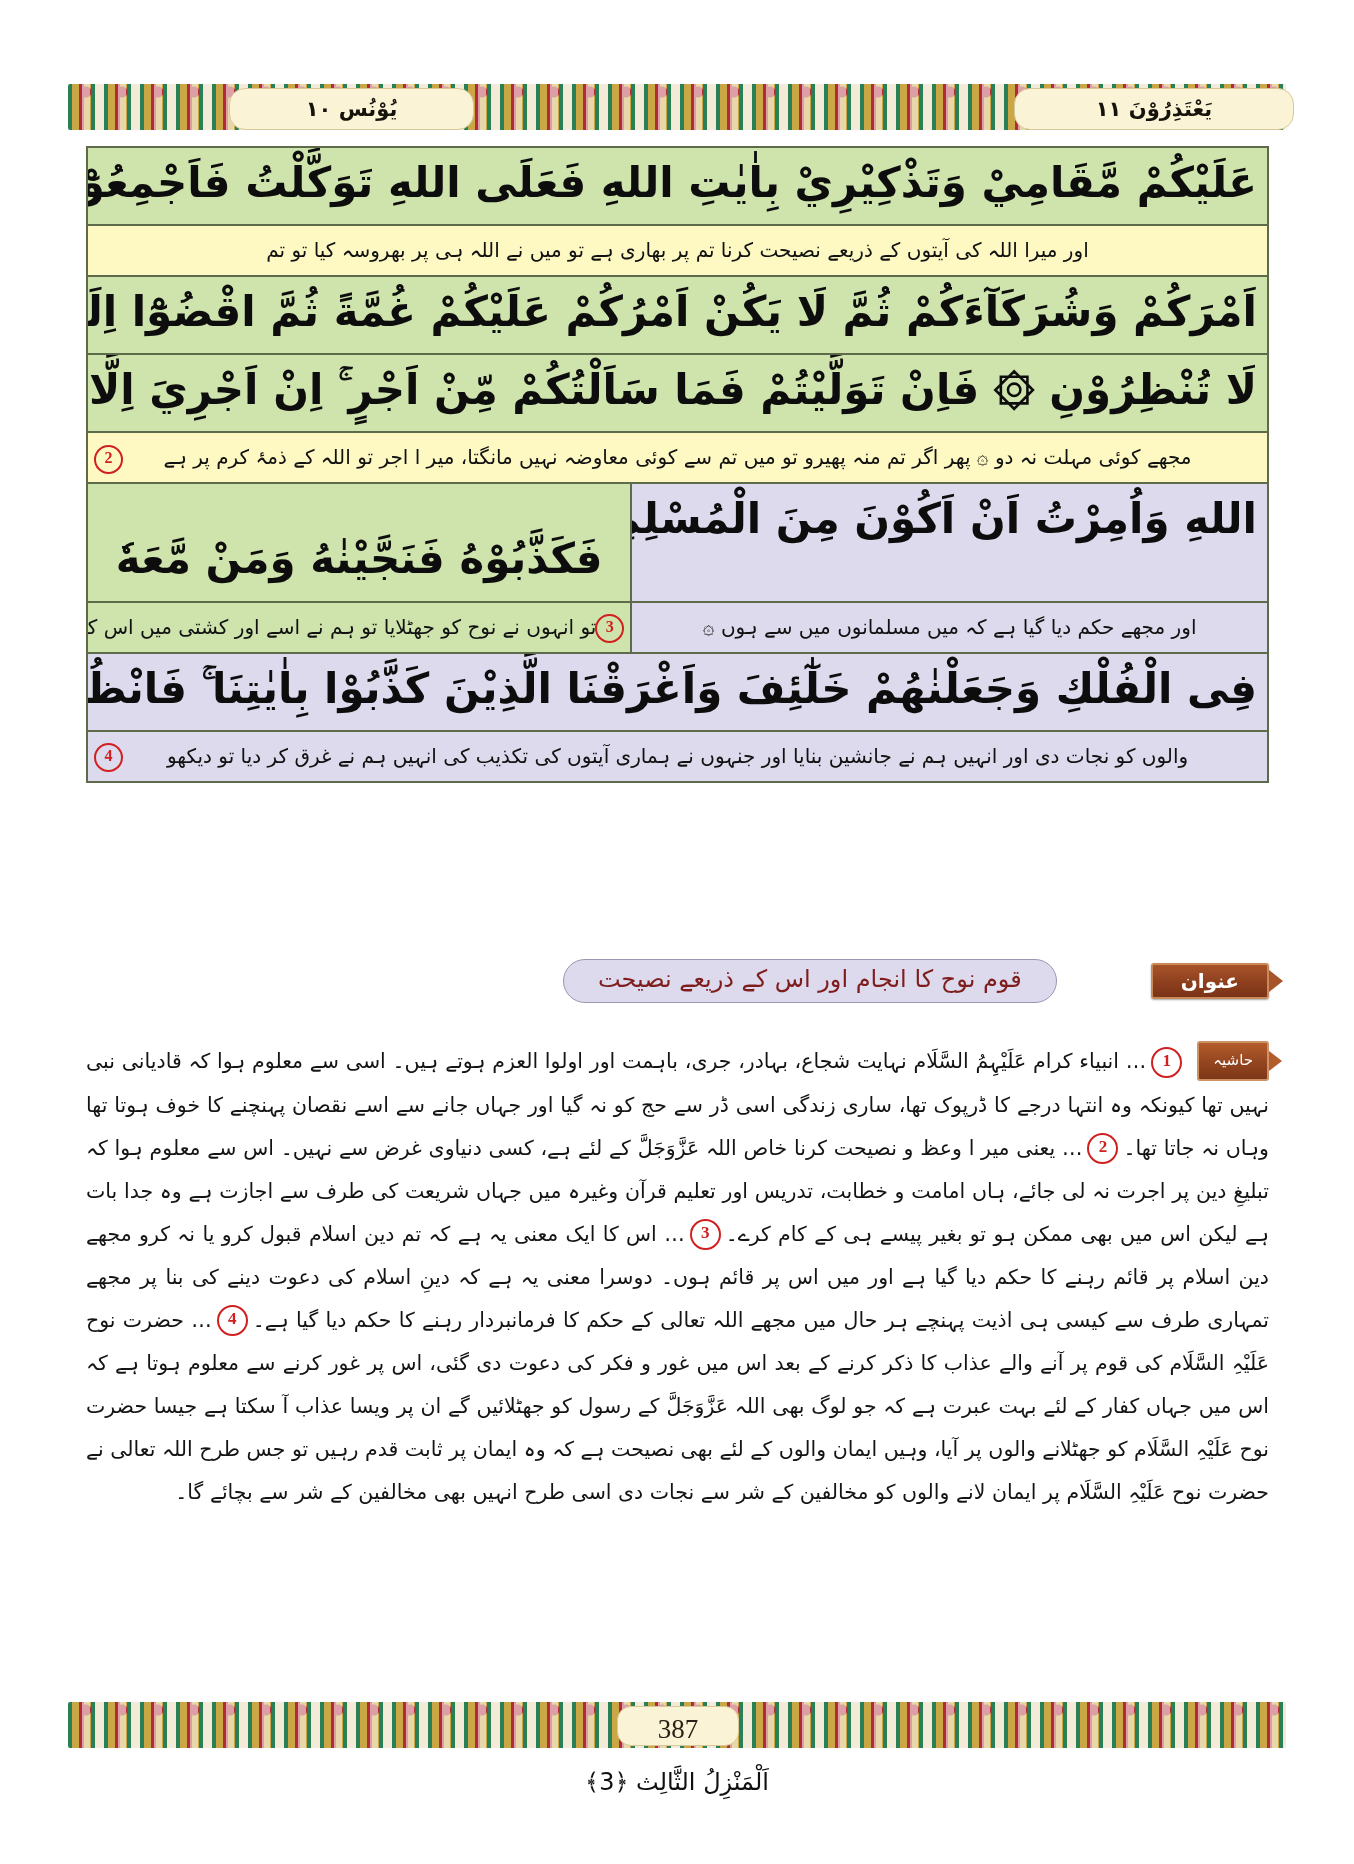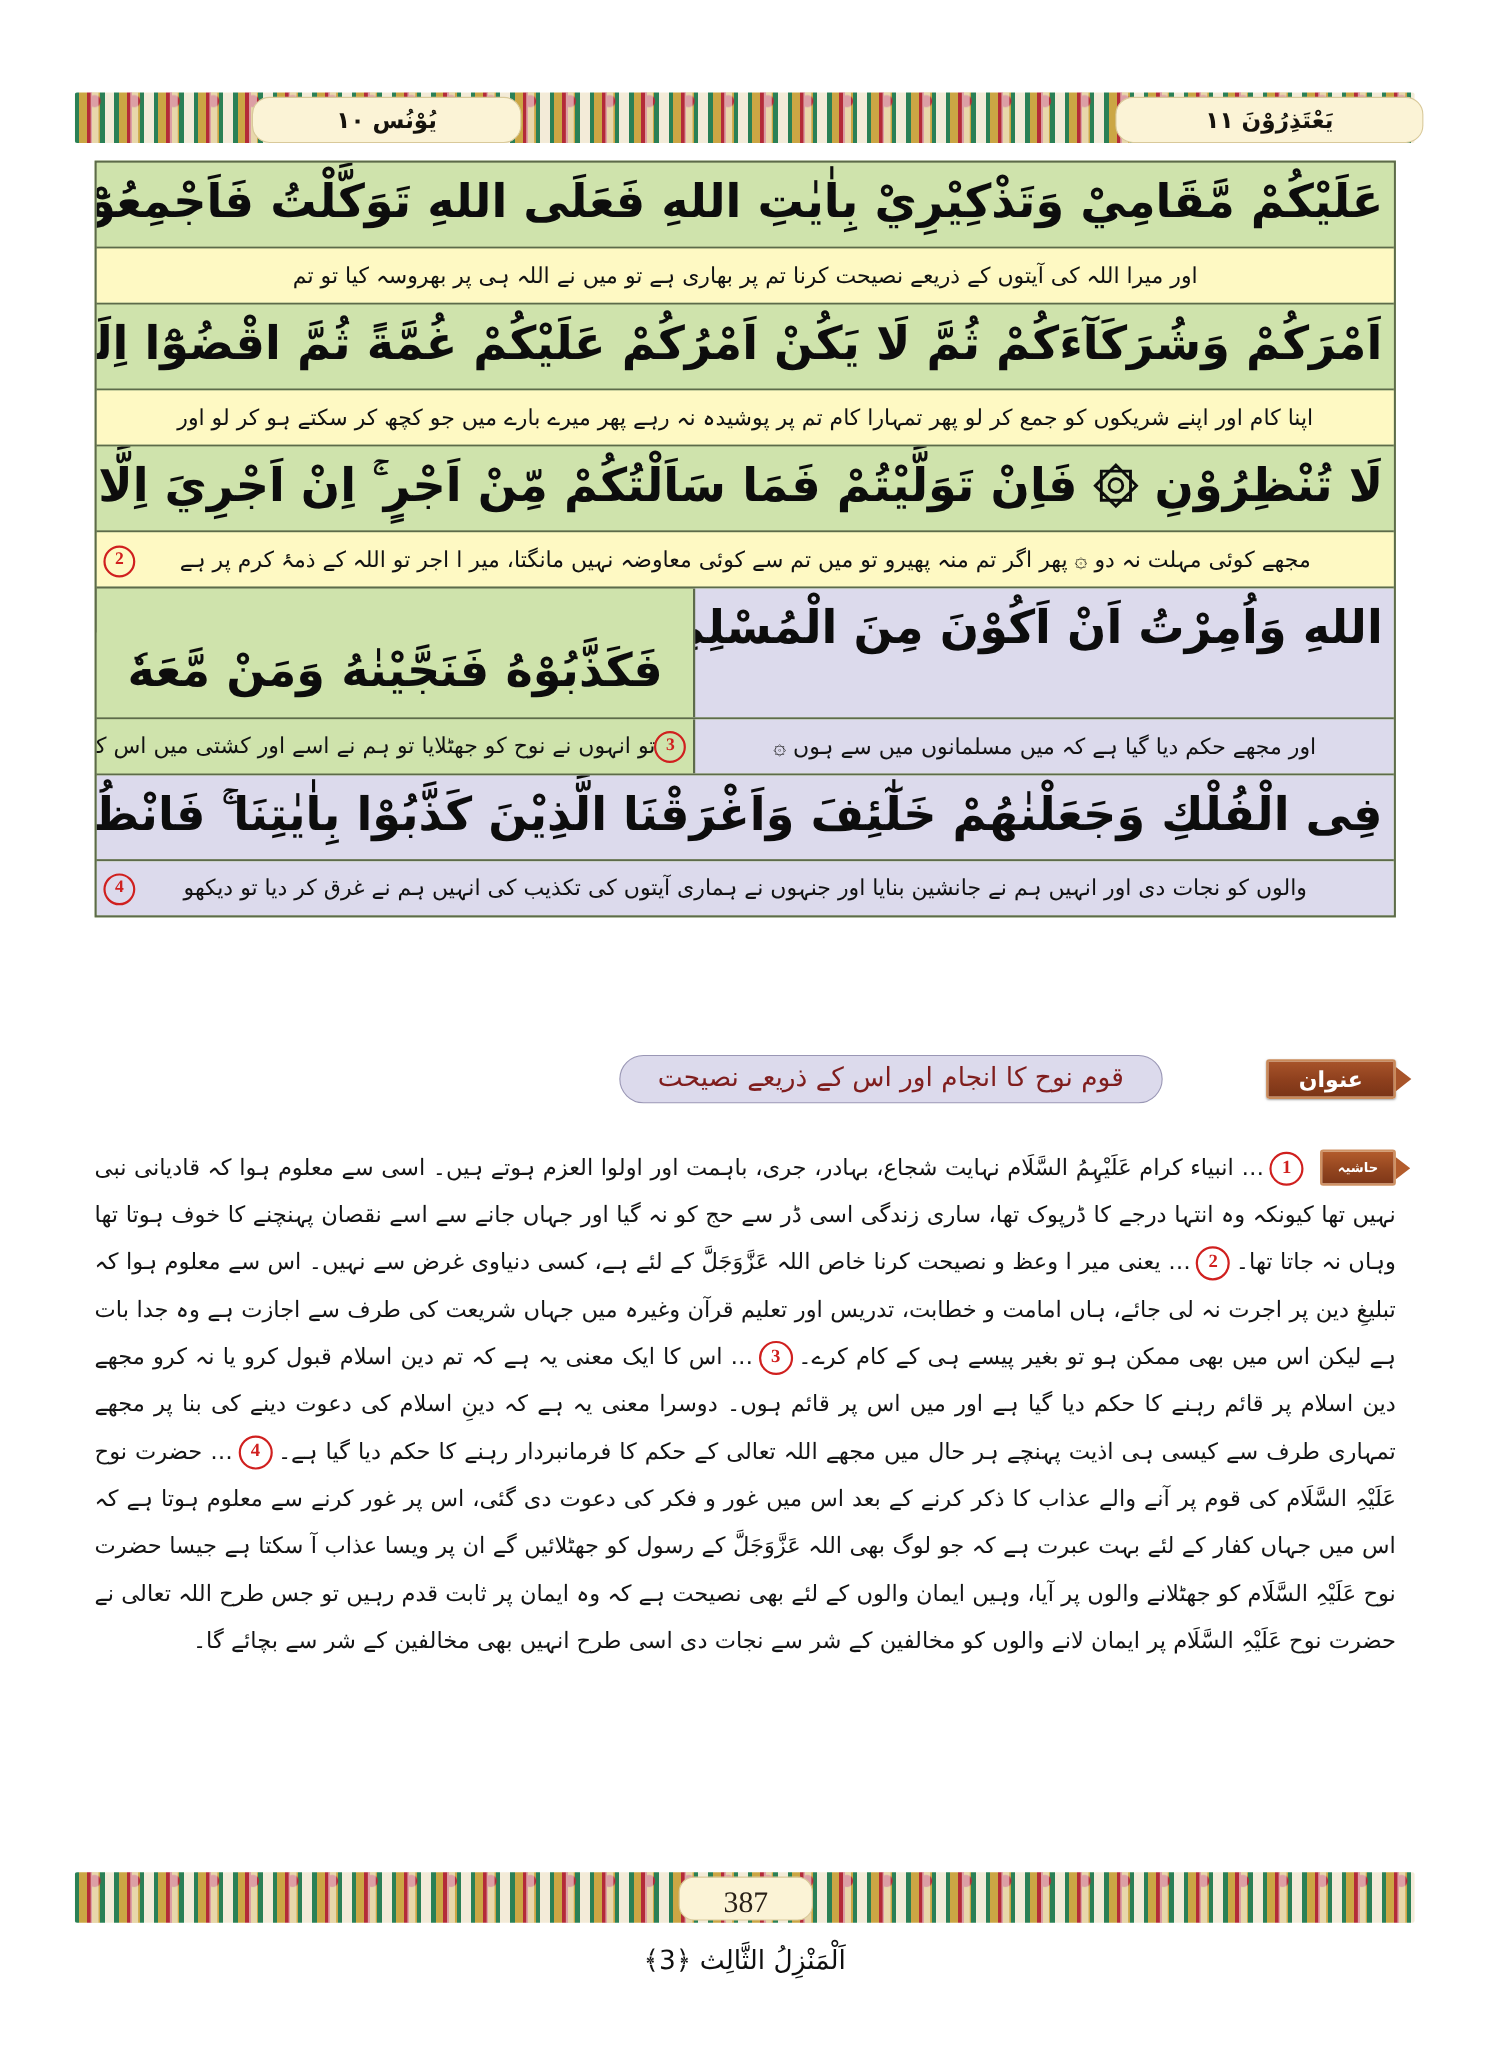--- a/index.html
+++ b/index.html
@@ -172,21 +172,21 @@
     font-family:"DejaVu Sans","Liberation Sans",sans-serif;
     font-size:20.5px;
     line-height:2.1;
     color:#141414;
   }
   .badge-hashiya{
     display:inline-block;
     background:linear-gradient(180deg,#b35c2c 0%,#93451f 55%,#7e3718 100%);
     border:2px solid #cf9264;
     color:#fff;
-    font-size:12px;font-weight:700;
+    font-size:15px;font-weight:400;
     padding:2px 14px;border-radius:3px;
     margin-left:10px;
     position:relative;top:-3px;
   }
   .badge-hashiya::before{
     content:"";position:absolute;right:-15px;top:50%;margin-top:-10px;
     border-top:10px solid transparent;border-bottom:10px solid transparent;
     border-left:13px solid #b35c2c;
   }
   .fn-num{
@@ -227,23 +227,20 @@
     <div class="ayah-row">
       <div class="arabic-line">عَلَيْكُمْ مَّقَامِيْ وَتَذْكِيْرِيْ بِاٰيٰتِ اللهِ فَعَلَى اللهِ تَوَكَّلْتُ فَاَجْمِعُوْٓا</div>
     </div>
     <div class="ayah-row">
       <div class="urdu-line">اور میرا اللہ کی آیتوں کے ذریعے نصیحت کرنا تم پر بھاری ہے تو میں نے اللہ ہی پر بھروسہ کیا تو تم</div>
     </div>
 
     <div class="ayah-row">
       <div class="arabic-line">اَمْرَكُمْ وَشُرَكَآءَكُمْ ثُمَّ لَا يَكُنْ اَمْرُكُمْ عَلَيْكُمْ غُمَّةً ثُمَّ اقْضُوْٓا اِلَيَّ وَ</div>
     </div>
-    <div class="ayah-row">
-      <div class="urdu-line">اپنا کام اور اپنے شریکوں کو جمع کر لو پھر تمہارا کام تم پر پوشیدہ نہ رہے پھر میرے بارے میں جو کچھ کر سکتے ہو کر لو اور</div>
-    </div>
 
     <div class="ayah-row">
       <div class="arabic-line">لَا تُنْظِرُوْنِ ۞ فَاِنْ تَوَلَّيْتُمْ فَمَا سَاَلْتُكُمْ مِّنْ اَجْرٍ ۚ اِنْ اَجْرِيَ اِلَّا عَلَى</div>
     </div>
     <div class="ayah-row">
       <div class="urdu-line">
         <span class="fn-marker fn-abs-left">2</span>
         <span>مجھے کوئی مہلت نہ دو ۞ پھر اگر تم منہ پھیرو تو میں تم سے کوئی معاوضہ نہیں مانگتا، میر ا اجر تو اللہ کے ذمۂ کرم پر ہے</span>
       </div>
     </div>

